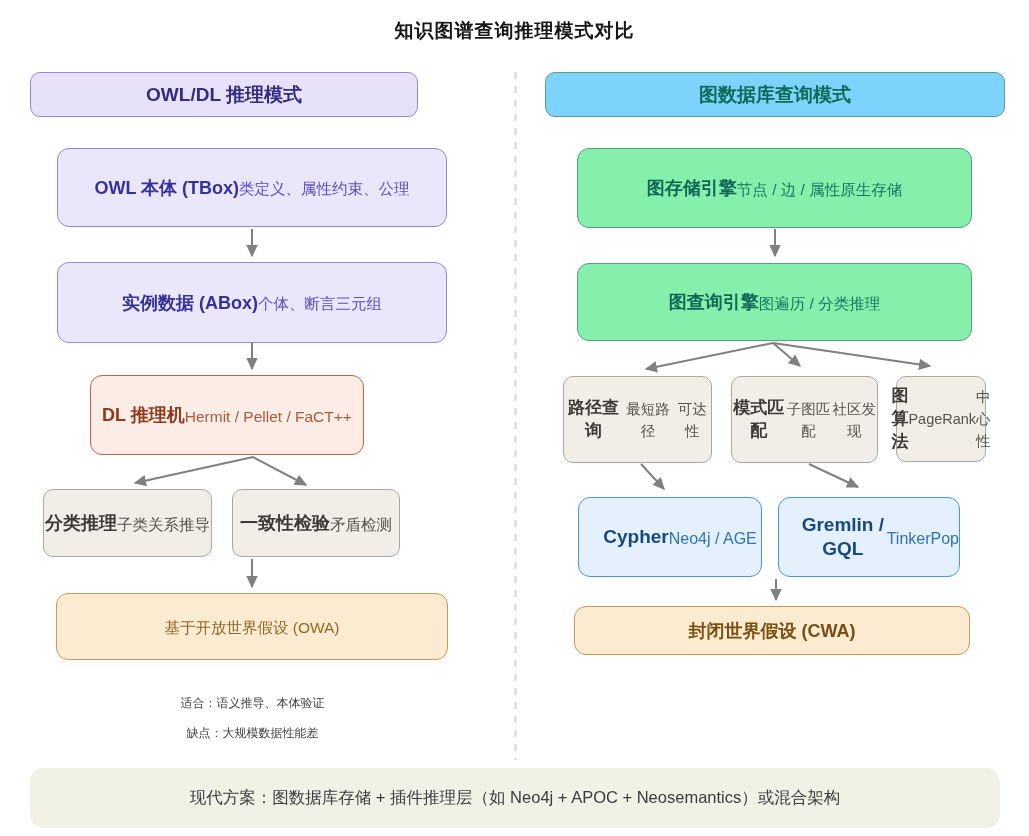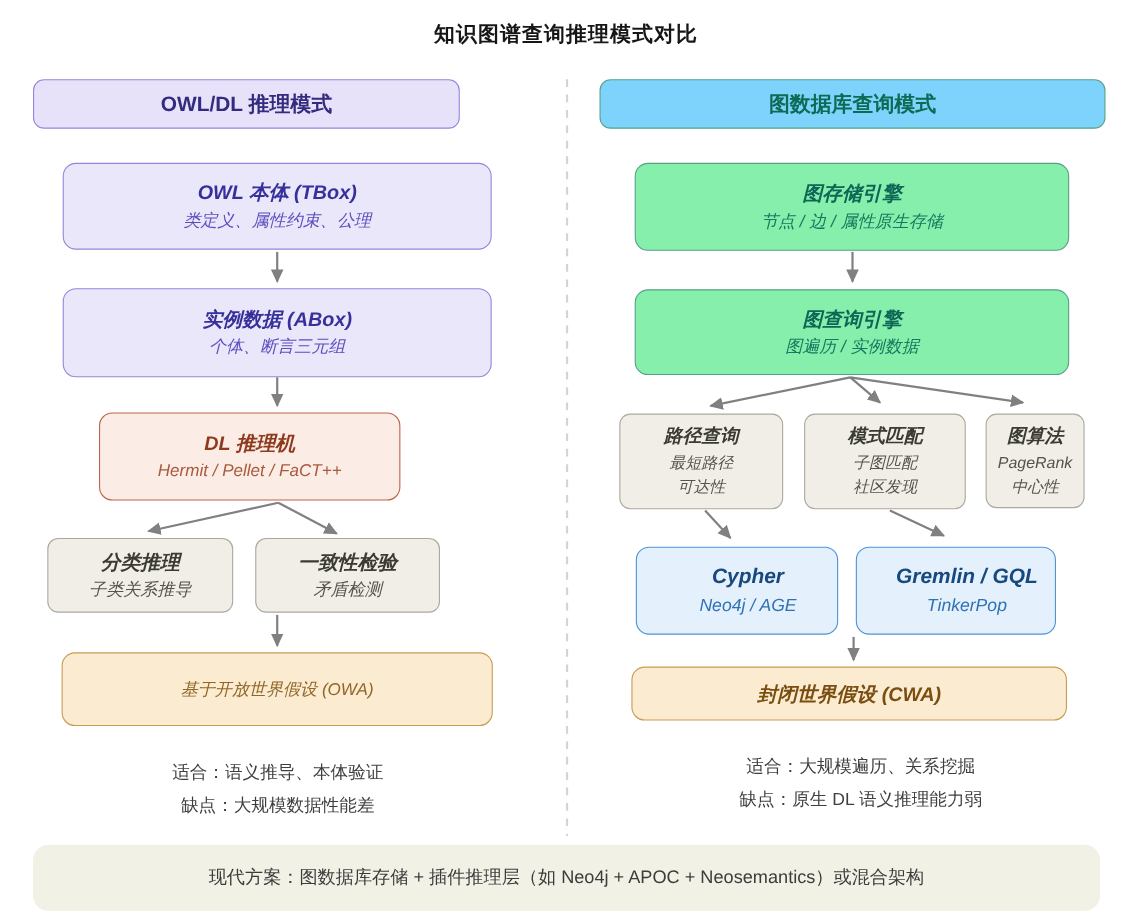--- a/index.html
+++ b/index.html
@@ -5,38 +5,38 @@
   html,body{margin:0;padding:0;background:#ffffff;}
   body{font-family:"Liberation Sans","DejaVu Sans",sans-serif;}
   .canvas{position:relative;width:1029px;height:836px;background:#ffffff;overflow:hidden;}
   .title{position:absolute;left:0;top:18px;width:100%;text-align:center;
          font-size:19px;font-weight:bold;color:#161616;letter-spacing:1px;}
   .hdr{position:absolute;height:45px;border-radius:10px;display:flex;align-items:center;
        justify-content:center;font-size:19px;font-weight:bold;box-sizing:border-box;border:1.5px solid;}
   .hdr-purple{background:#E7E2FA;border-color:#9288D9;color:#322B7E;}
   .hdr-green{background:#7dd3fc;border-color:#55A186;color:#0D6A55;}
   .node{position:absolute;border-radius:12px;border:1.5px solid;box-sizing:border-box;
-        display:flex;flex-direction:column;align-items:center;justify-content:center;text-align:center;font-style:italic;}
+        display:flex;flex-direction:row;align-items:center;justify-content:center;text-align:center;}
   .node .t{font-size:18px;font-weight:bold;line-height:24px;}
   .node .s{font-size:15.5px;line-height:22px;margin-top:3px;}
   .node .l{font-size:14.5px;line-height:22px;}
   .v-purple{background:#EBE7FB;border-color:#9288D9;}
   .v-purple .t{color:#36309A;} .v-purple .s{color:#5B4FBF;}
   .v-green{background:#86efac;border-color:#55A186;}
   .v-green .t{color:#0E6655;} .v-green .s{color:#15795F;}
   .v-red{background:#FBECE5;border-color:#BE6448;}
   .v-red .t{color:#8E3A1E;} .v-red .s{color:#A85A3C;}
   .v-gray{background:#F0EEE6;border-color:#ACA99C;border-radius:10px;}
   .v-gray .t{color:#3B3A35;} .v-gray .s,.v-gray .l{color:#55534C;}
   .v-gray3 .t{font-size:17px;line-height:23px;margin-bottom:2px;}
   .v-tan{background:#FAEBD1;border-color:#C99B52;}
   .v-tan .t{color:#7A4E10;} .v-tan .s{color:#916728;}
   .v-blue{background:#E4F0FB;border-color:#4D94D6;padding-left:20px;}
   .v-blue .t{color:#17497E;font-size:19px;} .v-blue .s{color:#2F72B5;font-size:16px;}
-  .note{position:absolute;text-align:center;font-size:16px;color:#3F3F3F;line-height:30px;}
+  .note{position:absolute;text-align:center;font-size:12px;color:#3F3F3F;line-height:30px;}
   .banner{position:absolute;left:30px;top:768px;width:970px;height:60px;background:#F2F1E6;
           border-radius:14px;display:flex;align-items:center;justify-content:center;
           font-size:16.5px;color:#3C3C3C;}
   .wires{position:absolute;left:0;top:0;width:1029px;height:836px;pointer-events:none;z-index:5;}
 </style>
 </head>
 <body>
 
 <div class="canvas">
 
@@ -99,21 +99,21 @@
     <div>适合：语义推导、本体验证</div>
     <div>缺点：大规模数据性能差</div>
   </div>
 
   <div class="node v-green" style="left:577px;top:148px;width:395px;height:80px;">
     <div class="t">图存储引擎</div>
     <div class="s">节点 / 边 / 属性原生存储</div>
   </div>
   <div class="node v-green" style="left:577px;top:263px;width:395px;height:78px;">
     <div class="t">图查询引擎</div>
-    <div class="s">图遍历 / 实例数据</div>
+    <div class="s">图遍历 / 分类推理</div>
   </div>
   <div class="node v-gray v-gray3" style="left:563px;top:376px;width:149px;height:87px;">
     <div class="t">路径查询</div>
     <div class="l">最短路径</div>
     <div class="l">可达性</div>
   </div>
   <div class="node v-gray v-gray3" style="left:731px;top:376px;width:147px;height:87px;">
     <div class="t">模式匹配</div>
     <div class="l">子图匹配</div>
     <div class="l">社区发现</div>
@@ -127,22 +127,18 @@
     <div class="t">Cypher</div>
     <div class="s">Neo4j / AGE</div>
   </div>
   <div class="node v-blue" style="left:778px;top:497px;width:182px;height:80px;">
     <div class="t">Gremlin / GQL</div>
     <div class="s">TinkerPop</div>
   </div>
   <div class="node v-tan" style="left:574px;top:606px;width:396px;height:49px;">
     <div class="t">封闭世界假设 (CWA)</div>
   </div>
-  <div class="note" style="left:585px;top:683px;width:395px;">
-    <div>适合：大规模遍历、关系挖掘</div>
-    <div>缺点：原生 DL 语义推理能力弱</div>
-  </div>
 
   <div class="banner">
     <span>现代方案：图数据库存储 + 插件推理层（如 Neo4j + APOC + Neosemantics）或混合架构</span>
   </div>
 
 </div>
 
 </body></html>

